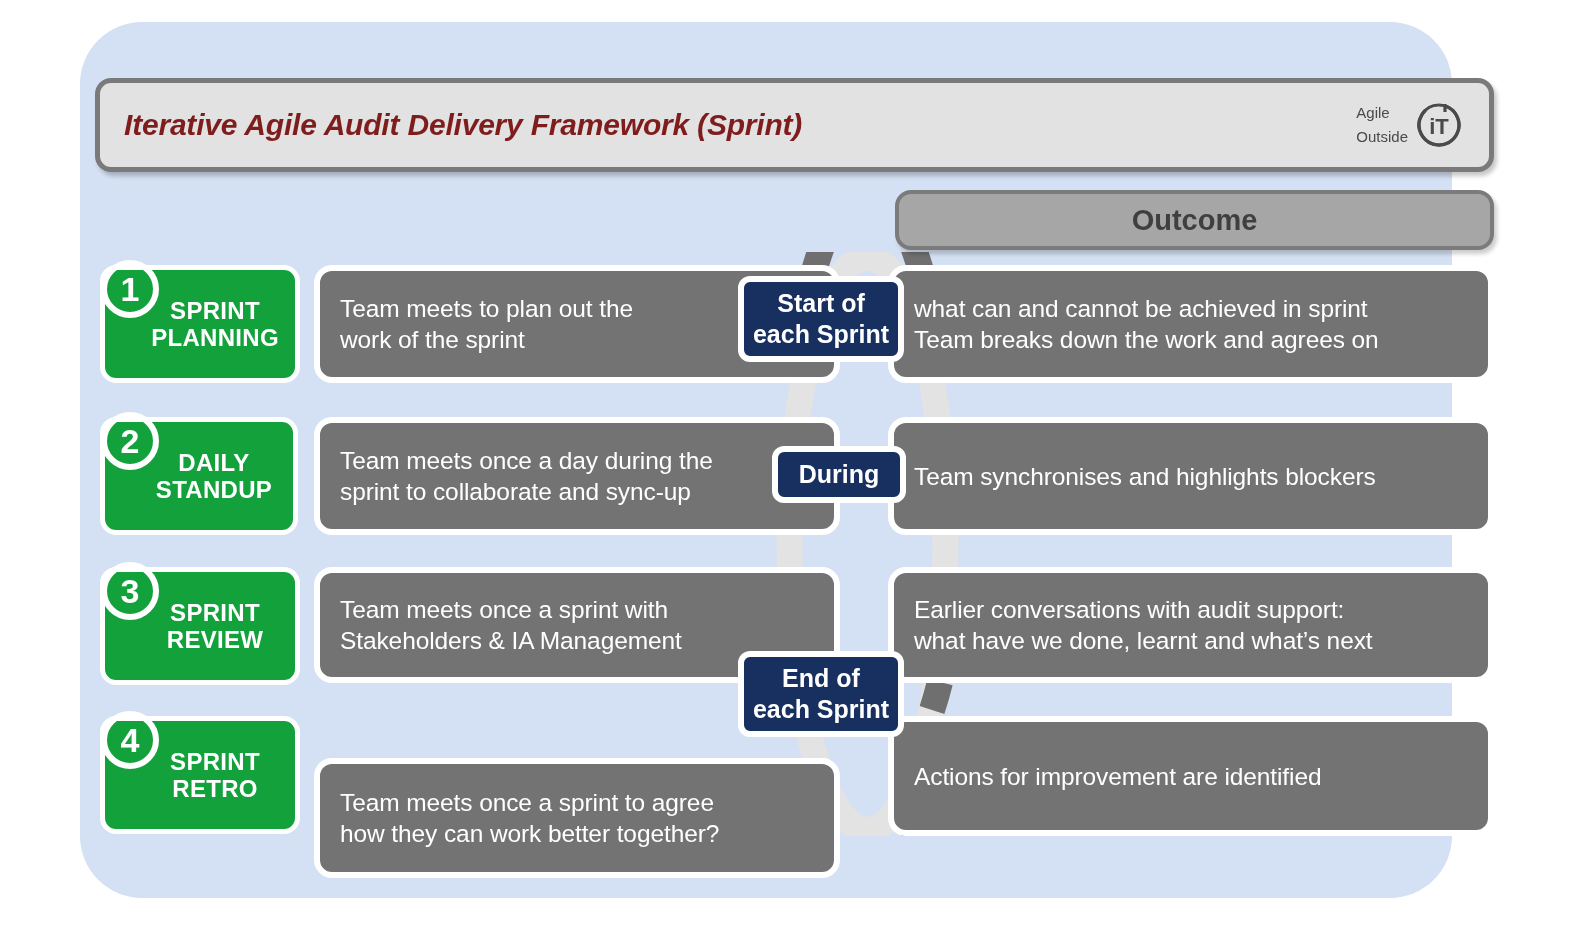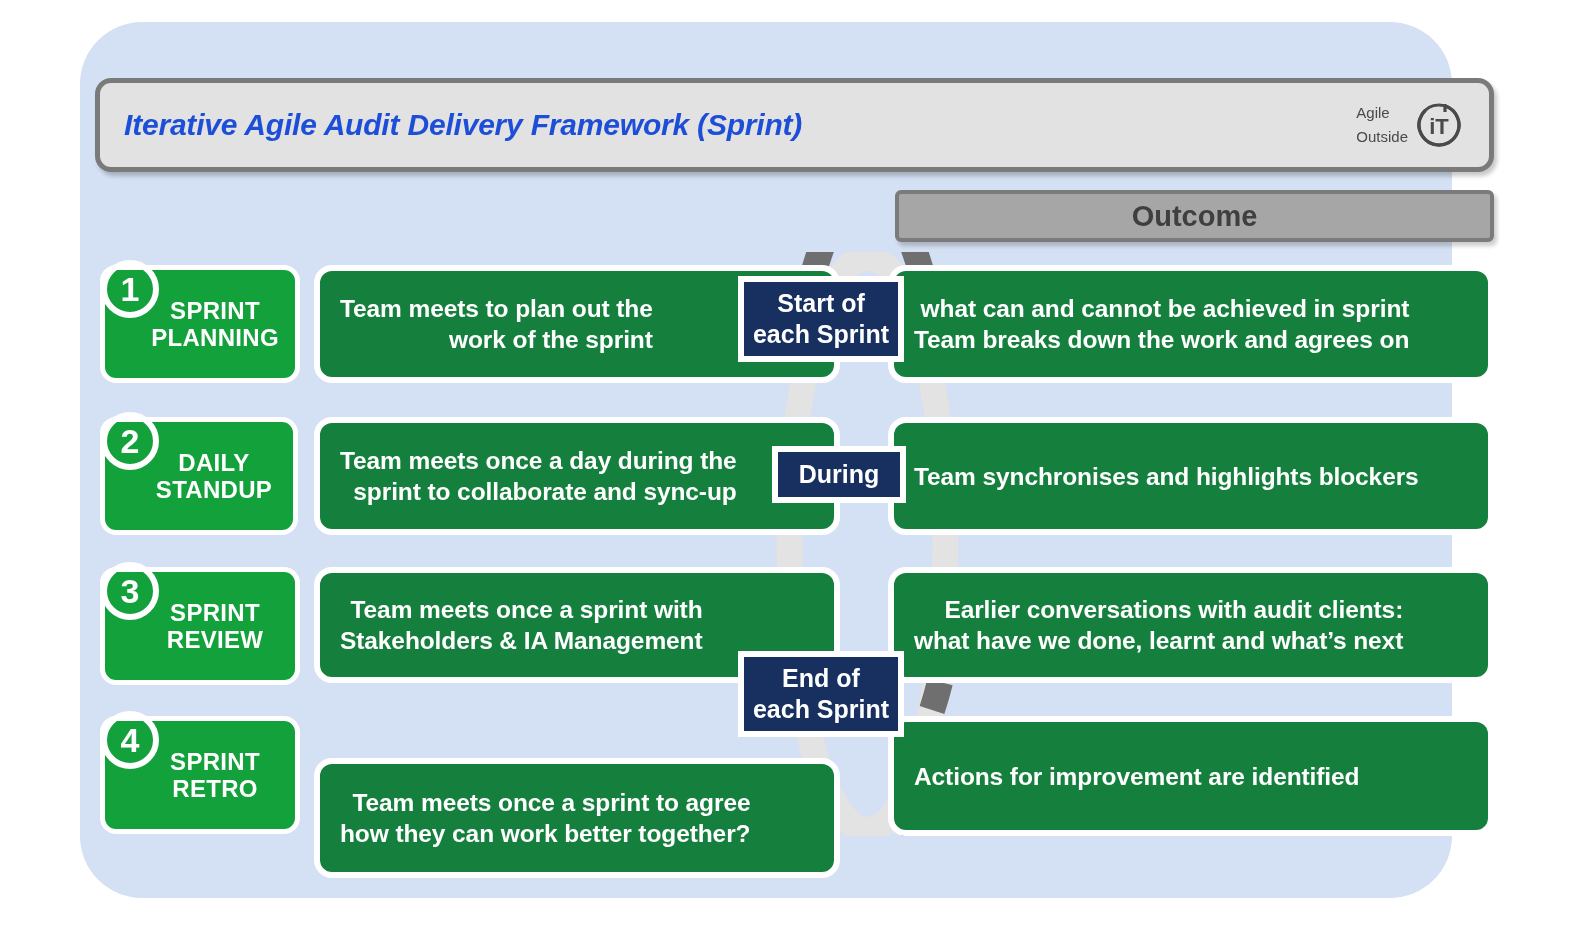--- a/index.html
+++ b/index.html
@@ -18,35 +18,35 @@
 
   
   .titlebar{
     position:absolute;left:95px;top:78px;width:1399px;height:94px;
     background:#e2e2e2;border:5px solid #7a7a7a;border-radius:16px;
     box-sizing:border-box;
     display:flex;align-items:center;justify-content:space-between;
     box-shadow:3px 4px 4px rgba(0,0,0,.22);
   }
   .title-text{
-    font-size:30px;font-weight:bold;font-style:italic;color:#1d4ed8;
+    font-size:30px;font-weight:bold;font-style:italic;color:#7f1d1d;
     letter-spacing:-.2px;padding-left:24px;white-space:nowrap;
   }
   .logo{display:flex;align-items:center;gap:7px;padding-right:26px;}
   .logo-words{
     font-size:15px;line-height:24px;color:#4a4a4a;text-align:left;
     font-weight:normal;
   }
   .logo-mark{position:relative;width:48px;height:48px;flex:0 0 48px;}
   .logo-mark svg{display:block;}
 
   
   .outcome{
-    position:absolute;left:895px;top:190px;width:599px;height:52px;
-    background:#a6a6a6;border:4px solid #7b7b7b;border-radius:6px;
+    position:absolute;left:895px;top:190px;width:599px;height:60px;
+    background:#a6a6a6;border:4px solid #7b7b7b;border-radius:16px;
     box-sizing:border-box;
     display:flex;align-items:center;justify-content:center;
     color:#3f3f3f;font-size:29px;font-weight:bold;
     box-shadow:3px 4px 4px rgba(0,0,0,.20);
   }
 
   
   .loop{
     position:absolute;left:770px;top:252px;width:195px;height:584px;
     pointer-events:none;
@@ -74,39 +74,39 @@
   .stage-num{
     position:absolute;left:-4px;top:-10px;width:58px;height:58px;
     border:6px solid #ffffff;border-radius:50%;
     display:flex;align-items:center;justify-content:center;
     font-size:34px;font-weight:bold;color:#ffffff;line-height:1;
     box-sizing:border-box;background:transparent;
   }
 
   
   .card{
-    position:absolute;background:#15803d;border:6px solid #ffffff;
+    position:absolute;background:#737373;border:6px solid #ffffff;
     border-radius:18px;box-sizing:border-box;color:#ffffff;
-    display:flex;align-items:center;font-weight:bold;
-    font-size:24.5px;line-height:31px;letter-spacing:-.1px;text-align:right;
+    display:flex;align-items:center;font-weight:normal;
+    font-size:24.5px;line-height:31px;letter-spacing:-.1px;
   }
   .card .txt{padding:0 20px;}
   .card.activity{left:314px;width:526px;height:118px;}
   .row.r3 .card.activity{height:116px;}
   .row.r4 .card.activity{height:120px;margin-top:42px;}
 
   
   .card.result{left:888px;width:606px;height:118px;}
   .row.r3 .card.result{height:116px;}
   .row.r4 .card.result{height:120px;}
 
   
   .timing{
     position:absolute;background:#17305f;border:6px solid #ffffff;
-    border-radius:0;box-sizing:border-box;color:#ffffff;
+    border-radius:12px;box-sizing:border-box;color:#ffffff;
     display:flex;align-items:center;justify-content:center;text-align:center;
     font-weight:bold;font-size:25px;line-height:31px;z-index:6;
   }
   .timing.t-start{left:738px;top:276px;width:166px;height:86px;}
   .timing.t-during{left:772px;top:446px;width:134px;height:57px;}
   .timing.t-end{left:738px;top:651px;width:166px;height:86px;}
 </style>
 </head>
 <body>
 
@@ -198,21 +198,21 @@
       </div>
     </div>
     <div class="card activity">
       <div class="txt">
         <div>Team meets once a sprint with</div>
         <div>Stakeholders &amp; IA Management</div>
       </div>
     </div>
     <div class="card result">
       <div class="txt">
-        <div>Earlier conversations with audit clients:</div>
+        <div>Earlier conversations with audit support:</div>
         <div>what have we done, learnt and what’s next</div>
       </div>
     </div>
   </div>
 
   <div class="row r4">
     <div class="stage-chip">
       <div class="stage-num">4</div>
       <div class="label">
         <div>SPRINT</div>

